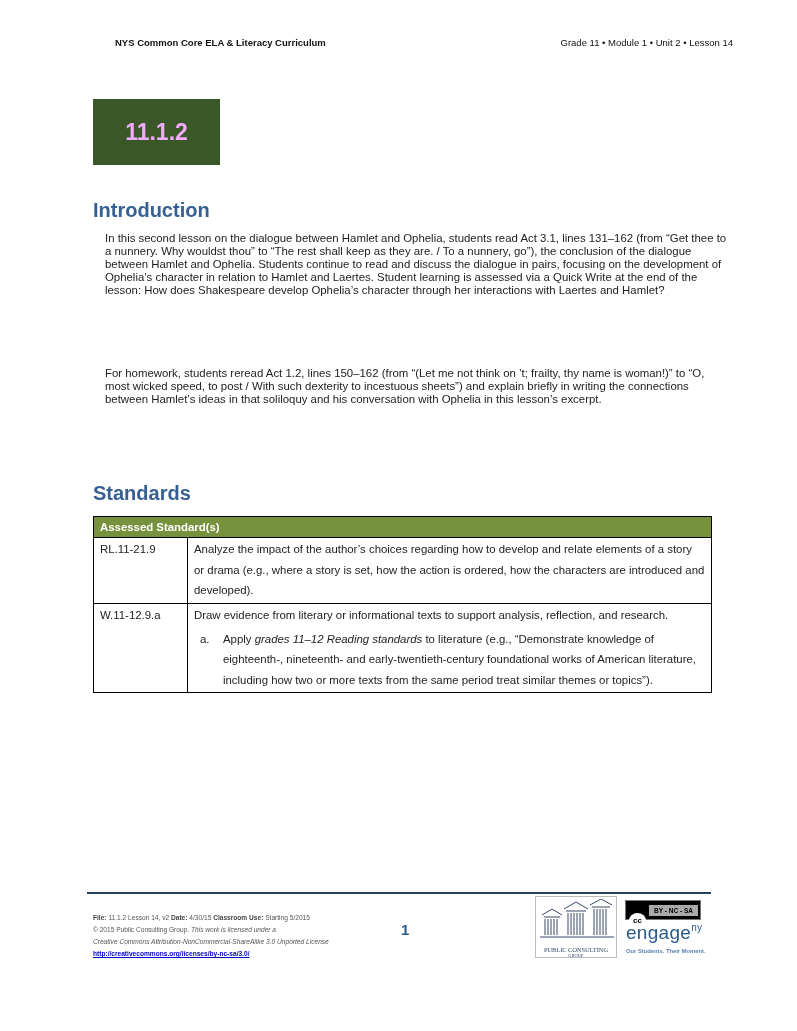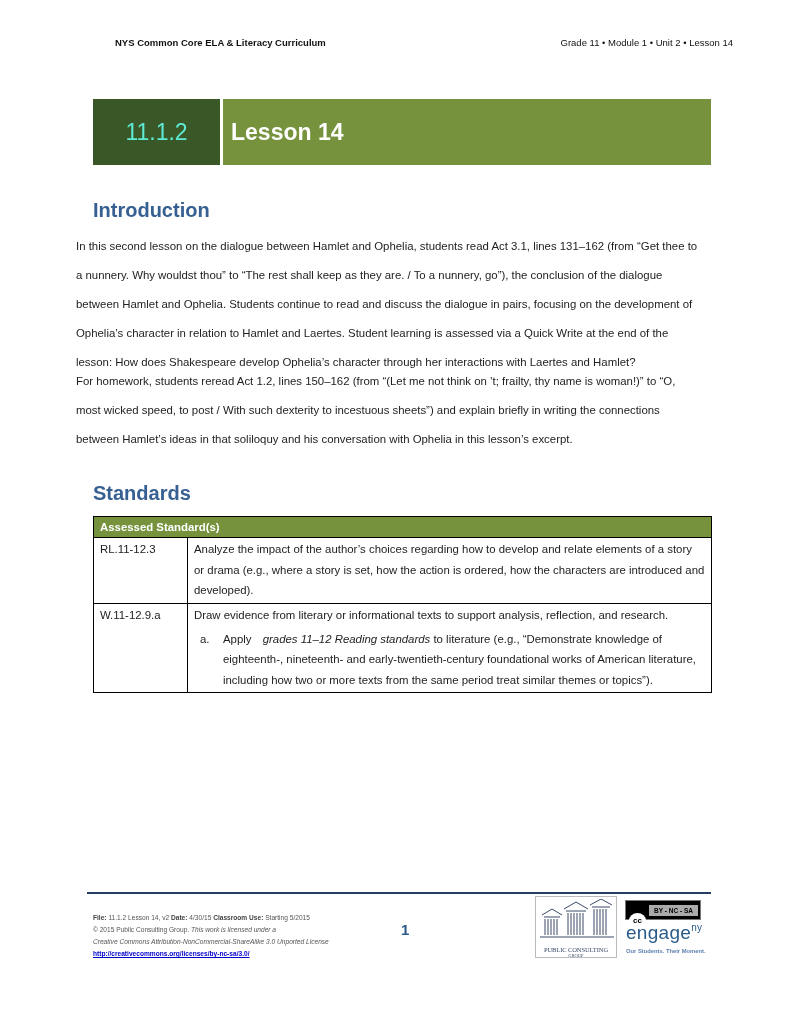--- a/index.html
+++ b/index.html
@@ -4,42 +4,42 @@
 <style>
   html, body { margin:0; padding:0; background:#ffffff; }
   body { width:797px; height:1031px; position:relative; overflow:hidden;
          font-family:"Liberation Sans", sans-serif; color:#222; }
   .page-header { position:absolute; left:93px; top:37px; width:618px; height:14px;
                  font-size:9.5px; color:#111;margin-left:22px; }
   .page-header .left { position:absolute; left:0; top:0; font-weight:bold; }
   .page-header .right { position:absolute; right:0; top:0; }
 
   .banner { position:absolute; left:93px; top:99px; width:618px; height:66px; display:flex; }
-  .banner .num { width:127px; height:66px; background:#3a5727; color:#5eead4;
-                 font-weight:normal; font-size:23px; display:flex; align-items:center; justify-content:center; }
+  .banner .num { width:127px; height:66px; background:#3a5727; color:#f0abfc;
+                 font-weight:bold; font-size:23px; display:flex; align-items:center; justify-content:center; }
   .banner .gap { width:3px; background:#fff; }
   .banner .title { flex:1; background:#76923c; color:#fff; font-weight:bold; font-size:23px;
                    display:flex; align-items:center; padding-left:8px; }
 
   h2 { position:absolute; margin:0; color:#376092; font-size:20px; font-weight:bold; }
   .h-intro { left:93px; top:199px; }
   .h-std { left:93px; top:482px; }
 
-  .para { position:absolute; left:76px; width:622px; font-size:11.4px; line-height:29px; color:#222; margin:0; }
+  .para { position:absolute; left:105px; width:622px; font-size:11.4px; line-height:13px; color:#222; margin:0; }
   .p1 { top:232px; }
   .p2 { top:367px; }
 
   table.std { position:absolute; left:93px; top:516px; width:619px; border-collapse:collapse;
               font-size:11.4px; line-height:20.4px; color:#222;padding-left:40px; }
   table.std td { border:1px solid #000; vertical-align:top; padding:1px 6px 2px 6px; }
   table.std tr.hdr td { background:#76923c; color:#fff; font-weight:bold; padding:0 6px; height:20px; }
   table.std td.code { width:81px; }
   .sub { display:flex; margin-top:4px; padding-left:6px; }
   .sub .marker { width:23px; flex:none; }
-  .sub em { font-style:italic;margin-left:8px; }
+  .sub em { font-style:italic; }
 
   .footer-rule { position:absolute; left:87px; top:892px; width:624px; height:2px; background:#243f60; }
   .footer-text { position:absolute; left:93px; top:912px; font-size:6.6px; line-height:12px; color:#555; }
   .footer-text b { color:#444; }
   .footer-text i { font-style:italic; }
   .footer-text a { color:#0000cc; text-decoration:underline; font-weight:bold; }
   .page-num { position:absolute; left:401px; top:921px; font-size:15px; font-weight:bold; color:#2a5b8a; }
 
   .pcg-logo { position:absolute; left:535px; top:896px; width:82px; height:62px; border:1px solid #bbb;
               background:#fff; box-sizing:border-box; }
@@ -61,36 +61,35 @@
 <body>
 
 <div class="page-header">
   <span class="left">NYS Common Core ELA &amp; Literacy Curriculum</span>
   <span class="right">Grade 11 • Module 1 • Unit 2 • Lesson 14</span>
 </div>
 
 <div class="banner">
   <div class="num">11.1.2</div>
   <div class="gap"></div>
-  <div class="title">Lesson 14</div>
 </div>
 
 <h2 class="h-intro">Introduction</h2>
 <p class="para p1">In this second lesson on the dialogue between Hamlet and Ophelia, students read Act 3.1, lines 131–162 (from “Get thee to a nunnery. Why wouldst thou” to “The rest shall keep as they are. / To a nunnery, go”), the conclusion of the dialogue between Hamlet and Ophelia. Students continue to read and discuss the dialogue in pairs, focusing on the development of Ophelia’s character in relation to Hamlet and Laertes. Student learning is assessed via a Quick Write at the end of the lesson: How does Shakespeare develop Ophelia’s character through her interactions with Laertes and Hamlet?</p>
 <p class="para p2">For homework, students reread Act 1.2, lines 150–162 (from “(Let me not think on ’t; frailty, thy name is woman!)” to “O, most wicked speed, to post / With such dexterity to incestuous sheets”) and explain briefly in writing the connections between Hamlet’s ideas in that soliloquy and his conversation with Ophelia in this lesson’s excerpt.</p>
 
 <h2 class="h-std">Standards</h2>
 
 <table class="std">
   <tbody>
       <tr class="hdr">
     <td colspan="2">Assessed Standard(s)</td>
   </tr>
   <tr>
-    <td class="code">RL.11-12.3</td>
+    <td class="code">RL.11-21.9</td>
     <td>Analyze the impact of the author’s choices regarding how to develop and relate elements of a story or drama (e.g., where a story is set, how the action is ordered, how the characters are introduced and developed).</td>
   </tr>
   <tr>
     <td class="code">W.11-12.9.a</td>
     <td>
       <div>Draw evidence from literary or informational texts to support analysis, reflection, and research.</div>
       <div class="sub">
         <span class="marker">a.</span>
         <span><span>Apply </span><em>grades 11–12 Reading standards</em><span> to literature (e.g., “Demonstrate knowledge of eighteenth-, nineteenth- and early-twentieth-century foundational works of American literature, including how two or more texts from the same period treat similar themes or topics”).</span></span>
       </div>

